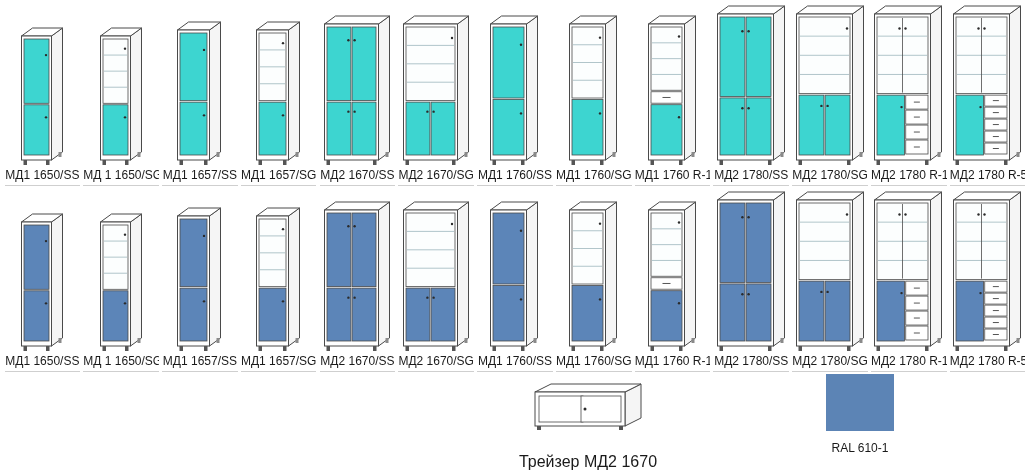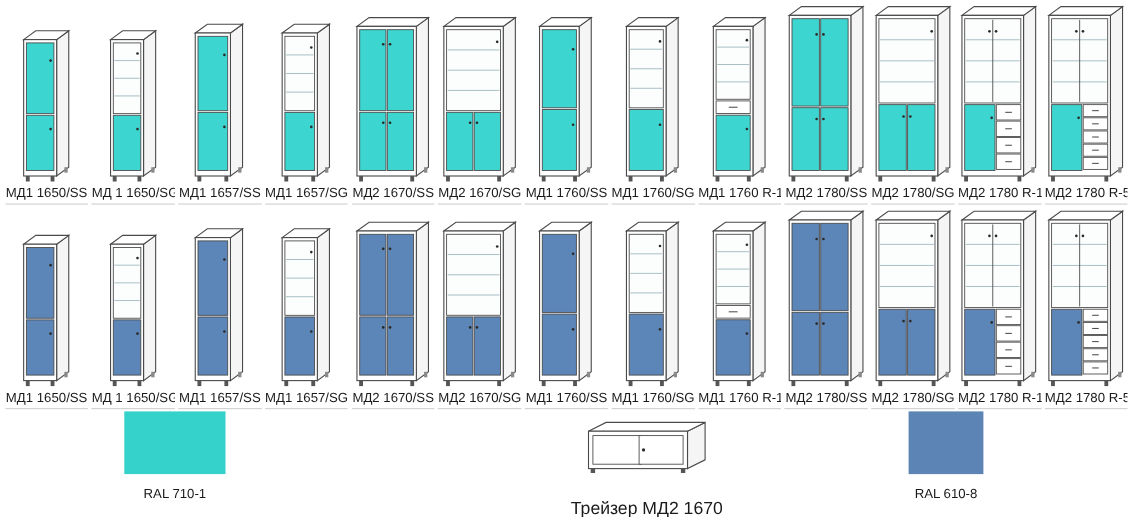--- a/index.html
+++ b/index.html
@@ -602,39 +602,35 @@
             <rect x="54" y="157" width="3.5" height="5" fill="#555"></rect>
             <rect x="66.5" y="149" width="3" height="5" fill="#8a8a8a"></rect>
           </svg>
         </div>
         <div class="cab-label">МД2 1780 R-5</div>
       </div>
     </div>
 
   <div class="footer">
 
-    <div class="f-block" id="sw1">
-      <span class="swatch" style="background: rgb(52, 210, 203);"></span>
-      <div class="f-label">RAL 710-1</div>
-    </div>
 
 
     <div class="f-block" id="tr2">
       <svg width="118" height="54" viewBox="0 0 118 54">
         <polygon points="96,12 112,4 112,38 96,46" fill="#f5f5f5" stroke="#4a4a4a" stroke-width="1"></polygon>
         <polygon points="6,12 22,4 112,4 96,12" fill="#ffffff" stroke="#4a4a4a" stroke-width="1"></polygon>
         <rect x="6" y="12" width="90" height="34" fill="#ffffff" stroke="#4a4a4a" stroke-width="1"></rect>
         <rect x="10" y="16" width="44" height="26" fill="#ffffff" stroke="#4a4a4a" stroke-width="0.8"></rect>
         <rect x="52" y="16" width="40" height="26" fill="#ffffff" stroke="#4a4a4a" stroke-width="0.8"></rect>
         <circle cx="56" cy="29" r="1.5" fill="#2a2a2a"></circle>
         <rect x="8" y="46" width="4" height="4" fill="#555"></rect>
         <rect x="90" y="46" width="4" height="4" fill="#555"></rect>
       </svg>
       <div class="f-label">Трейзер МД2 1670</div>
     </div>
 
     <div class="f-block" id="sw2">
       <span class="swatch" style="background: rgb(92, 132, 181);"></span>
-      <div class="f-label">RAL 610-8</div>
+      <div class="f-label">RAL 610-1</div>
     </div>
 
   </div>
 </div>
 
 </body></html>

